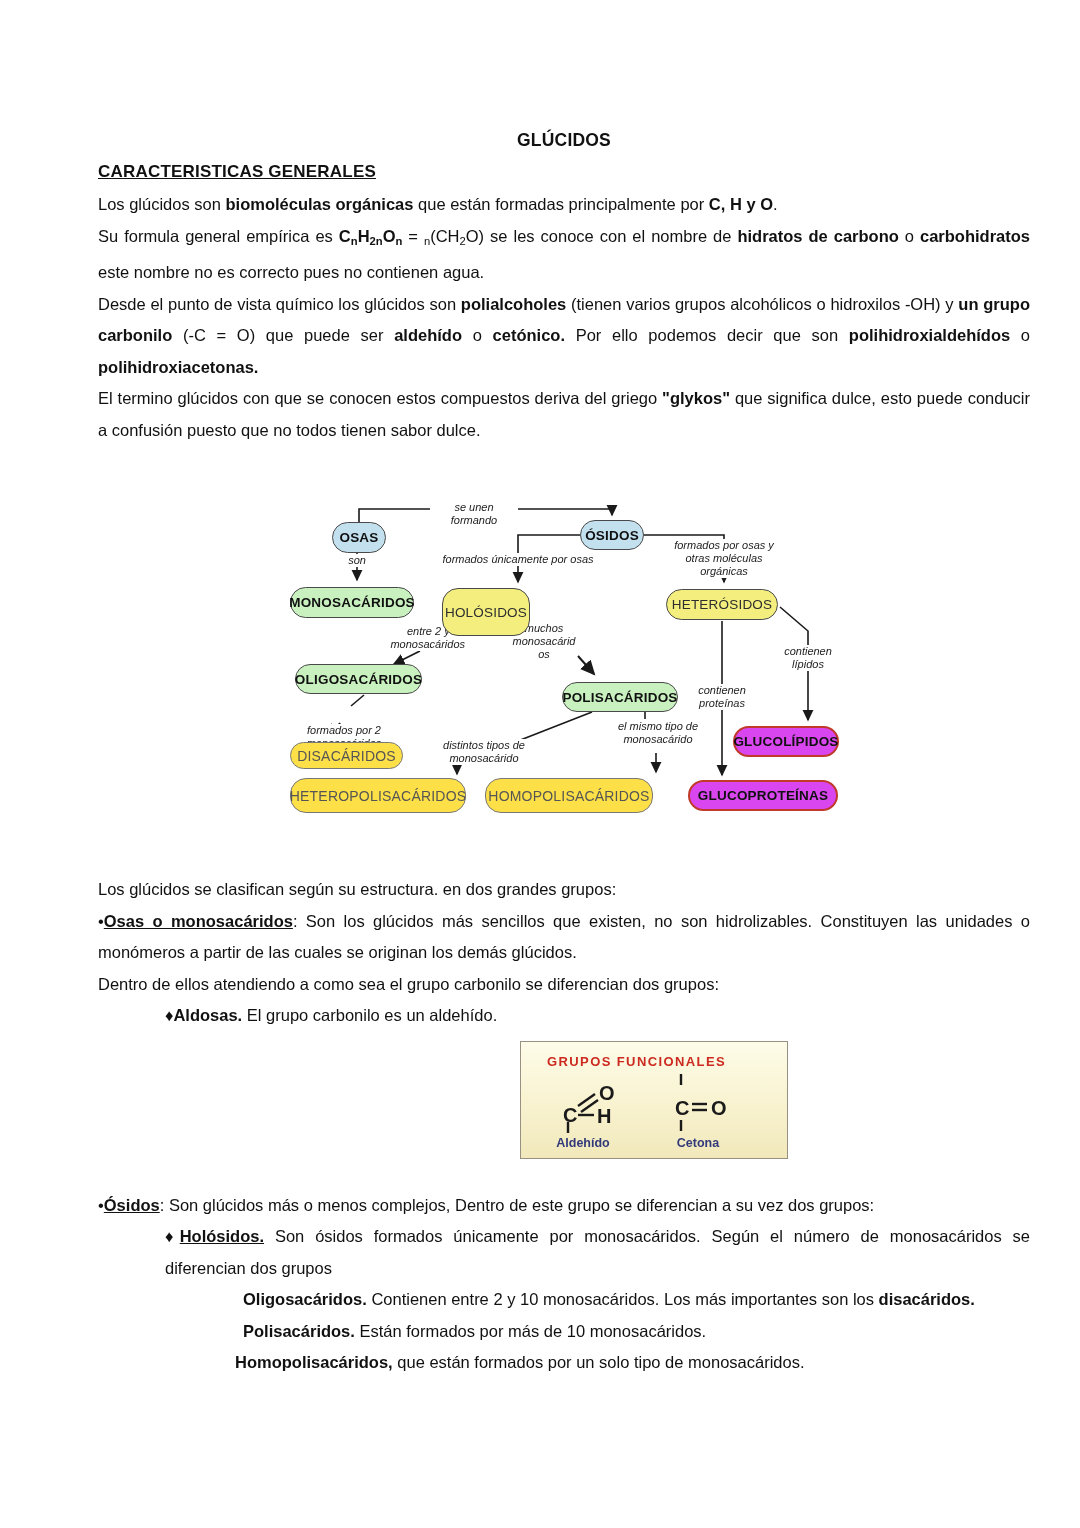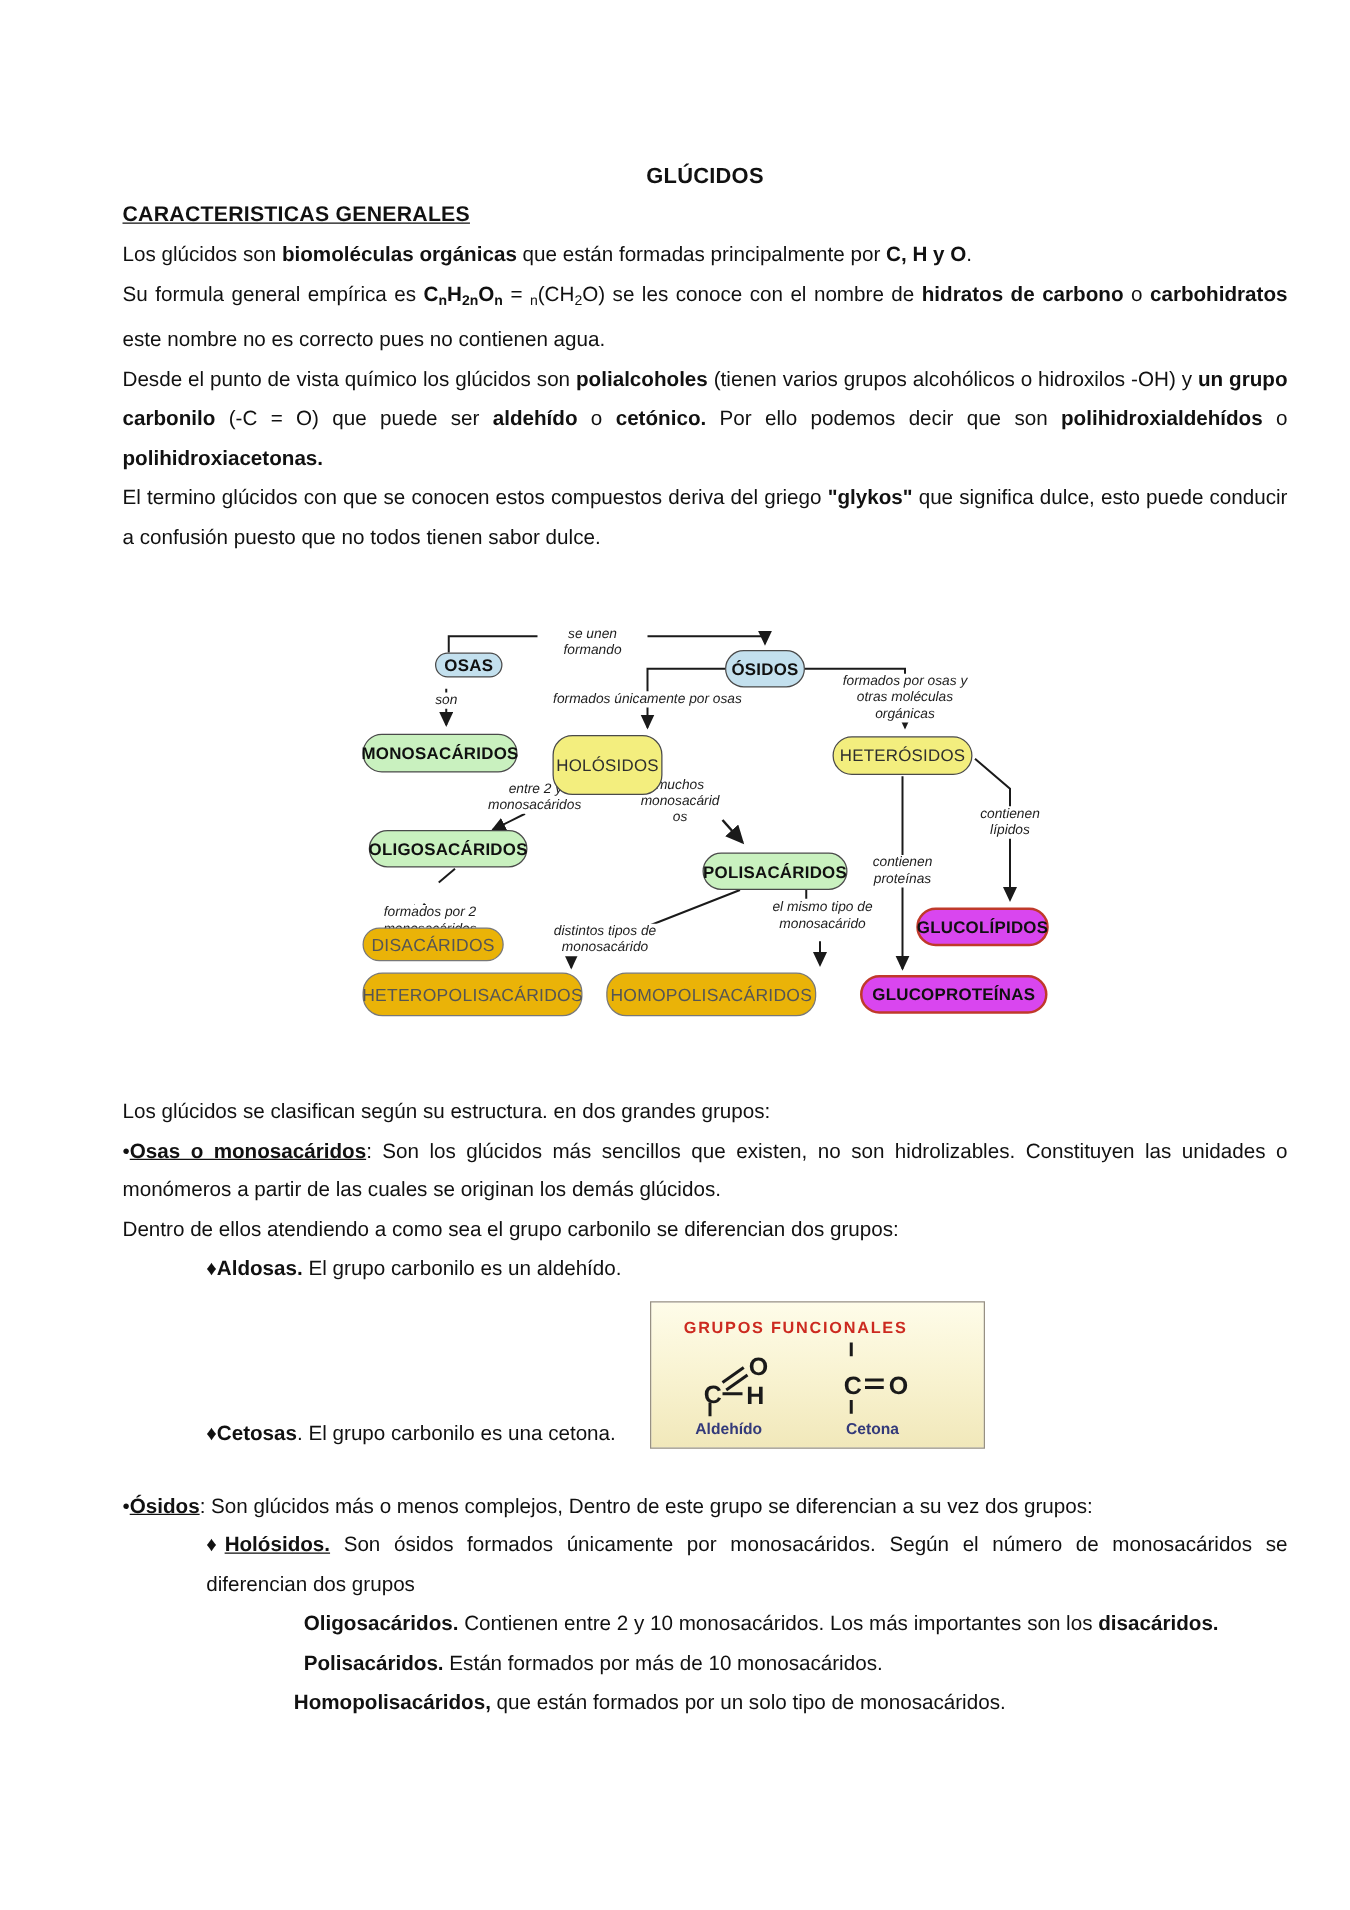--- a/index.html
+++ b/index.html
@@ -21,21 +21,21 @@
   
   .diagram{position:relative;width:570px;height:382px;margin:8px 0 0 192px;}
   .diagram svg.connectors{position:absolute;left:0;top:0;z-index:1;}
   .diag-title{position:absolute;left:0;top:0;width:486px;text-align:center;
     font-size:33px;font-weight:bold;color:#0d0d0d;letter-spacing:-0.5px;z-index:2;}
   .node{position:absolute;z-index:3;display:flex;align-items:center;justify-content:center;
     border-radius:16px;font-size:13.5px;letter-spacing:0.2px;text-align:center;box-sizing:border-box;}
   .node.blue{background:#c3e0ee;border:1.5px solid #4a4a4a;font-weight:bold;color:#101010;}
   .node.green{background:#c9f1bf;border:1.5px solid #4a4a4a;font-weight:bold;color:#101010;}
   .node.yellow{background:#f3ee7e;border:1.5px solid #4a4a4a;color:#2e2e2e;}
-  .node.plain{background:#eab308;border:1.4px solid #787878;color:#555;font-size:14px;}
+  .node.plain{background:#fde047;border:1.4px solid #787878;color:#555;font-size:14px;}
   .node.redline{background:#d946ef;border:2px solid #c0392b;font-weight:bold;color:#101010;}
   .elabel{position:absolute;z-index:2;font-style:italic;font-size:11px;line-height:1.18;
     color:#1c1c1c;text-align:center;background:#ffffff;}
 
   
   .chem-row{position:relative;height:158px;}
   .cetosas-abs{position:absolute;left:67px;top:100px;white-space:nowrap;}
   .chem-figure{position:absolute;left:422px;top:9px;width:268px;height:118px;box-sizing:border-box;
     border:1px solid #979083;background:linear-gradient(180deg,#fefce9 0%,#f8f2cf 55%,#f1e8ba 100%);}
   .chem-title{position:absolute;left:26px;top:12px;font-size:13px;font-weight:bold;
@@ -88,21 +88,21 @@
   <div class="elabel" style="left:148px;top:99px;width:160px;">formados únicamente por osas</div>
   <div class="elabel" style="left:381px;top:85px;width:106px;">formados por osas y otras moléculas orgánicas</div>
   <div class="elabel" style="left:95px;top:171px;width:80px;text-align:right;">entre 2 y 10 monosacáridos</div>
   <div class="elabel" style="left:222px;top:168px;width:64px;">muchos monosacárid os</div>
   <div class="elabel" style="left:489px;top:191px;width:58px;">contienen lípidos</div>
   <div class="elabel" style="left:401px;top:230px;width:62px;">contienen proteínas</div>
   <div class="elabel" style="left:8px;top:246px;width:92px;margin-top:24px;">formados por 2 monosacáridos</div>
   <div class="elabel" style="left:316px;top:266px;width:104px;">el mismo tipo de monosacárido</div>
   <div class="elabel" style="left:138px;top:285px;width:112px;">distintos tipos de monosacárido</div>
 
-  <div class="node blue" style="left:42px;top:68px;width:54px;height:20px;margin-left:16px;">OSAS</div>
+  <div class="node blue" style="left:42px;top:68px;width:54px;height:31px;">OSAS</div>
   <div class="node blue" style="left:290px;top:66px;width:64px;height:30px;">ÓSIDOS</div>
   <div class="node green" style="left:0;top:133px;width:124px;height:31px;">MONOSACÁRIDOS</div>
   <div class="node yellow" style="left:152px;top:134px;width:88px;height:48px;">HOLÓSIDOS</div>
   <div class="node yellow" style="left:376px;top:135px;width:112px;height:31px;">HETERÓSIDOS</div>
   <div class="node green" style="left:5px;top:210px;width:127px;height:30px;">OLIGOSACÁRIDOS</div>
   <div class="node green" style="left:272px;top:228px;width:116px;height:30px;">POLISACÁRIDOS</div>
   <div class="node plain" style="left:0;top:288px;width:113px;height:27px;">DISACÁRIDOS</div>
   <div class="node plain" style="left:0;top:324px;width:176px;height:35px;">HETEROPOLISACÁRIDOS</div>
   <div class="node plain" style="left:195px;top:324px;width:168px;height:35px;">HOMOPOLISACÁRIDOS</div>
   <div class="node redline" style="left:443px;top:272px;width:106px;height:31px;">GLUCOLÍPIDOS</div>
@@ -110,21 +110,20 @@
 </div>
 
 <div style="height:38px;"></div>
 
 <p class="para"><span>Los glúcidos se clasifican según su estructura. en dos grandes grupos:</span></p>
 <p class="para"><span>•</span><span class="b u">Osas o monosacáridos</span><span>: Son los glúcidos más sencillos que existen, no son hidrolizables.  Constituyen las unidades o monómeros a partir de las cuales se originan los demás glúcidos.</span></p>
 <p class="para"><span>Dentro de ellos atendiendo a como sea el grupo carbonilo se diferencian dos grupos:</span></p>
 <p class="para indent1"><span>♦</span><span class="b">Aldosas.</span><span> El grupo carbonilo es un aldehído.</span></p>
 
 <div class="chem-row">
-  <p class="para cetosas-abs"><span>♦</span><span class="b">Cetosas</span><span>. El grupo carbonilo es una cetona.</span></p>
 
   <div class="chem-figure">
     <div class="chem-title">GRUPOS FUNCIONALES</div>
 
     <svg class="chem-struct" style="left:34px;" width="80" height="62" viewBox="0 0 80 62">
       <line x1="23" y1="34" x2="40" y2="22"></line>
       <line x1="26" y1="40" x2="43" y2="28"></line>
       <line x1="23" y1="43" x2="39" y2="43"></line>
       <line x1="13" y1="50" x2="13" y2="61"></line>
       <text x="8" y="50">C</text>

